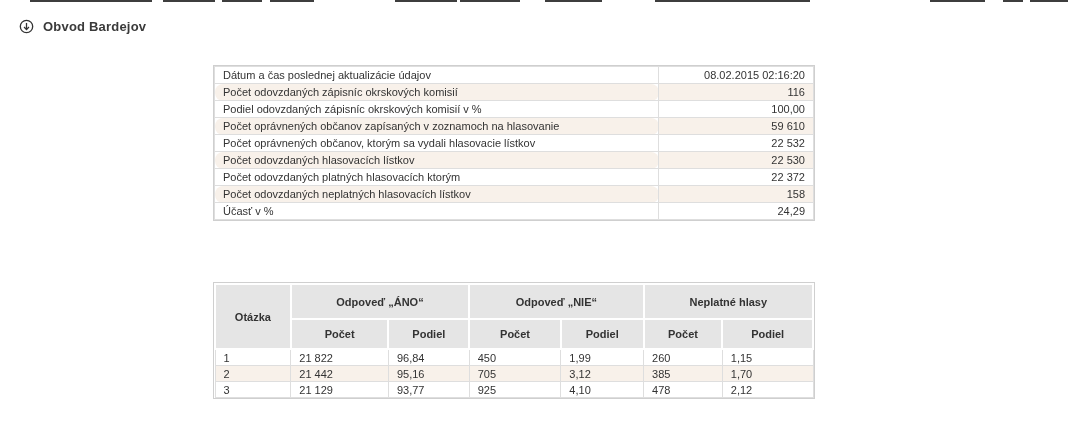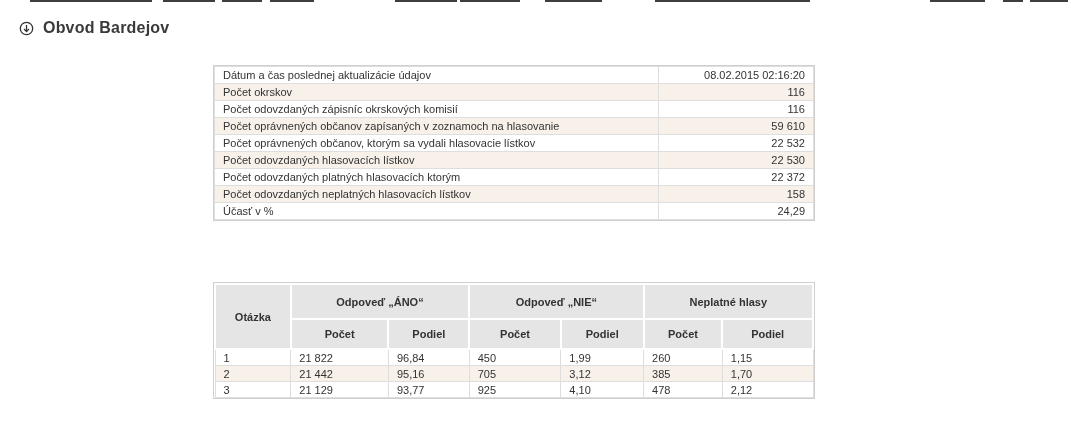--- a/index.html
+++ b/index.html
@@ -28,42 +28,42 @@
   .section-header {
     position: absolute;
     left: 19px;
     top: 19px;
     display: flex;
     align-items: center;
     gap: 9px;
   }
   .hdr-icon { width: 15px; height: 15px; display: block; }
   .hdr-title {
-    font-size: 16px;
+    font-size: 13px;
     font-weight: bold;
     color: #3a3a3a;
     letter-spacing: .2px;
   }
   
   .tbl-wrap { position: absolute; left: 213px; }
   table {
     border-collapse: collapse;
     width: 600px;
     font-size: 11px;
     color: #333333;
   }
   
   #summary-wrap { top: 65px; border: 1px solid #cfcfcf; }
   #summary-table td {
     border: 1px solid #dedede;
     height: 16px;
     padding: 0 8px;
     white-space: nowrap;
   }
-  #summary-table td.lbl { width: 441px; text-align: left; }
+  #summary-table td.lbl { width: 441px; text-align: left; border-radius: 8px; }
   #summary-table td.val { width: 143px; text-align: right; margin-top: 44px; }
   #summary-table tr:nth-child(even) td { background: #f8f1ea; }
   #summary-table tr:nth-child(odd) td { background: #ffffff; }
   
   #results-wrap { top: 282px; border: 1px solid #cfcfcf; }
   #results-table th {
     background: #e5e5e5;
     border: 2px solid #ffffff;
     font-weight: bold;
     text-align: center;
@@ -112,26 +112,26 @@
   </div>
 
   <div class="tbl-wrap" id="summary-wrap">
     <table id="summary-table">
       <tbody>
           <tr>
             <td class="lbl">Dátum a čas poslednej aktualizácie údajov</td>
             <td class="val">08.02.2015 02:16:20</td>
           </tr>
           <tr>
-            <td class="lbl">Počet okrskov</td>
-            <td class="val">116</td>
-          </tr>
-          <tr>
             <td class="lbl">Počet odovzdaných zápisníc okrskových komisií</td>
             <td class="val">116</td>
+          </tr>
+          <tr>
+            <td class="lbl">Podiel odovzdaných zápisníc okrskových komisií v %</td>
+            <td class="val">100,00</td>
           </tr>
           <tr>
             <td class="lbl">Počet oprávnených občanov zapísaných v zoznamoch na hlasovanie</td>
             <td class="val">59 610</td>
           </tr>
           <tr>
             <td class="lbl">Počet oprávnených občanov, ktorým sa vydali hlasovacie lístkov</td>
             <td class="val">22 532</td>
           </tr>
           <tr>

